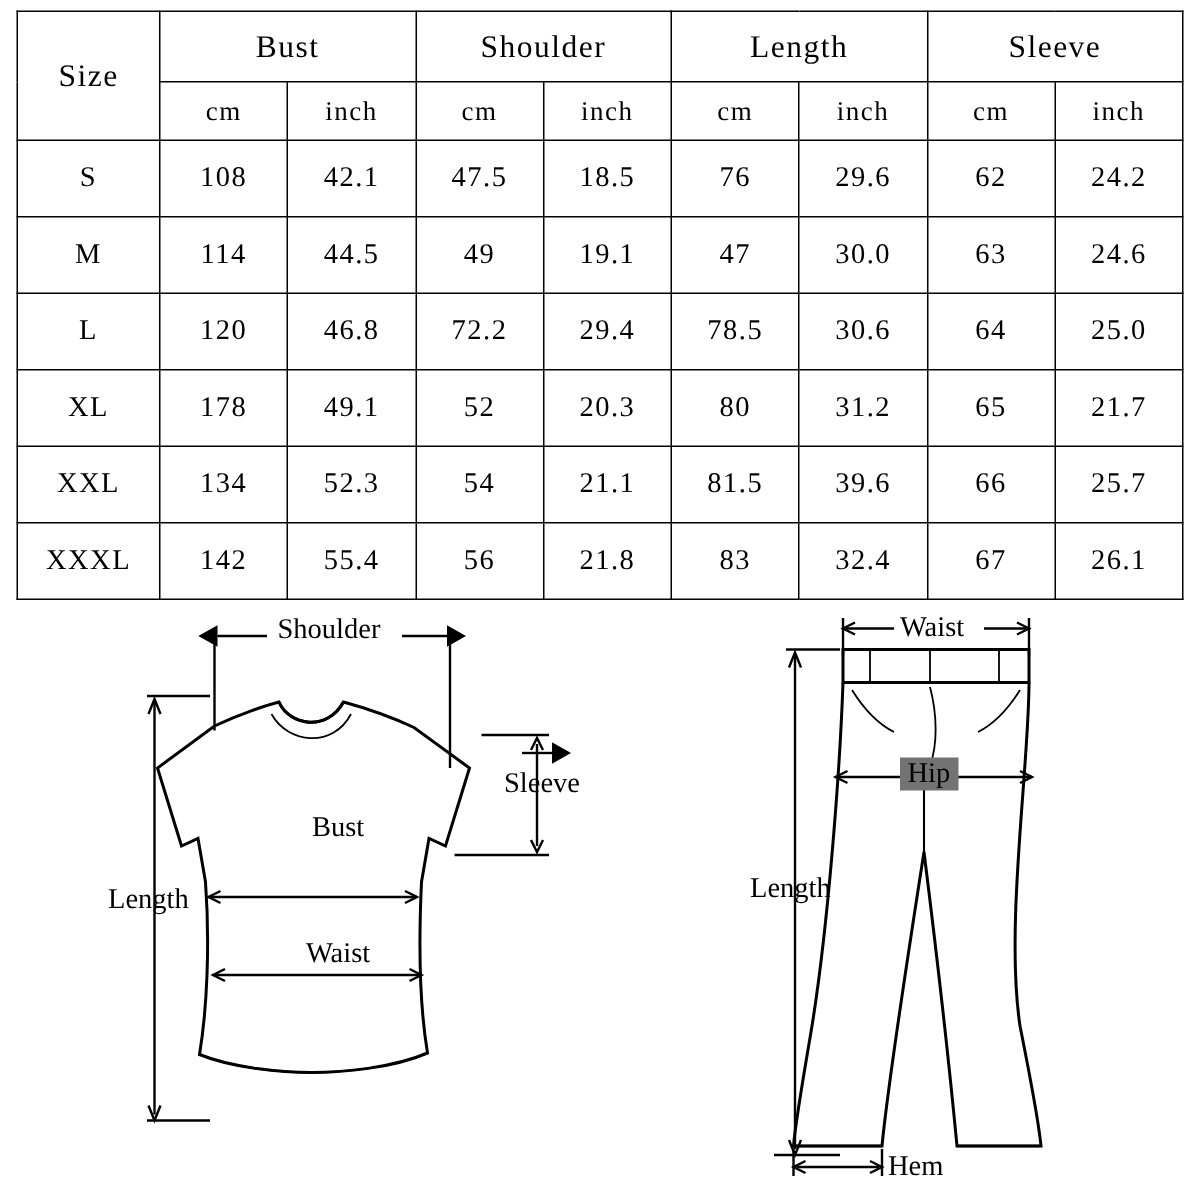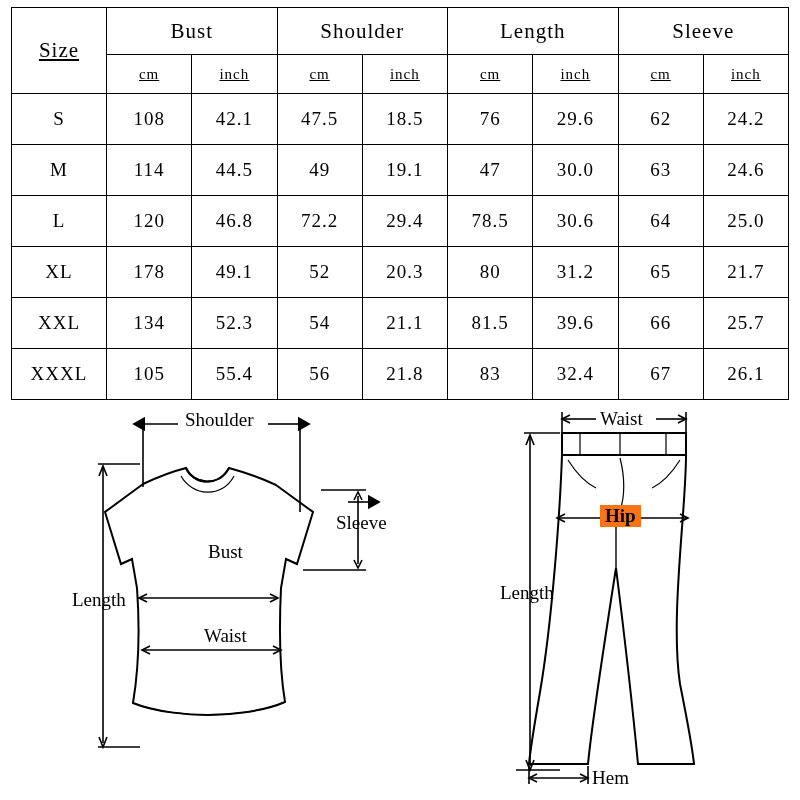--- a/index.html
+++ b/index.html
@@ -41,29 +41,28 @@
     letter-spacing: 1px;
   }
   .hdr-group {
     font-size: 21px;
     height: 44px;
   }
   .hdr-size {
     font-size: 21px;
   }
   .hdr-unit {
-    font-size: 15px;
+    font-size: 18px;
     height: 36px;
-    text-decoration: underline;
   }
   .data-cell {
     font-size: 19px;
     height: 48px;
   }
-  .col-size { width: 92px; text-decoration: underline; }
+  .col-size { width: 92px; }
   .col-num  { width: 84px; }
   .col-in   { width: 88px; }
 
   
   .diagrams {
     position: absolute;
     left: 0;
     top: 392px;
     width: 800px;
     height: 408px;
@@ -163,21 +162,21 @@
           <td class="data-cell">52.3</td>
           <td class="data-cell">54</td>
           <td class="data-cell">21.1</td>
           <td class="data-cell">81.5</td>
           <td class="data-cell">39.6</td>
           <td class="data-cell">66</td>
           <td class="data-cell">25.7</td>
         </tr>
         <tr>
           <td class="data-cell">XXXL</td>
-          <td class="data-cell">105</td>
+          <td class="data-cell">142</td>
           <td class="data-cell">55.4</td>
           <td class="data-cell">56</td>
           <td class="data-cell">21.8</td>
           <td class="data-cell">83</td>
           <td class="data-cell">32.4</td>
           <td class="data-cell">67</td>
           <td class="data-cell">26.1</td>
         </tr>
       </tbody>
     </table>
@@ -319,19 +318,19 @@
         <g stroke="#000" stroke-width="1.6">
           <line x1="109" y1="374" x2="109" y2="392"></line>
           <line x1="168" y1="374" x2="168" y2="392"></line>
           <line x1="111" y1="386" x2="166" y2="386"></line>
           <path d="M117,382 L109,386 L117,390" fill="none"></path>
           <path d="M160,382 L168,386 L160,390" fill="none"></path>
         </g>
       </svg>
 
       <span class="dlabel" style="left:180px; top:16px;">Waist</span>
-      <span class="dlabel" style="left:180px; top:113px; background:#f97316; padding:0 5px;font-weight:bold;">Hip</span>
+      <span class="dlabel" style="left:180px; top:113px; background:#737373; padding:0 5px;">Hip</span>
       <span class="dlabel" style="left:80px; top:190px;">Length</span>
       <span class="dlabel" style="left:172px; top:375px;">Hem</span>
     </div>
 
   </div>
 </div>
 
 </body></html>

